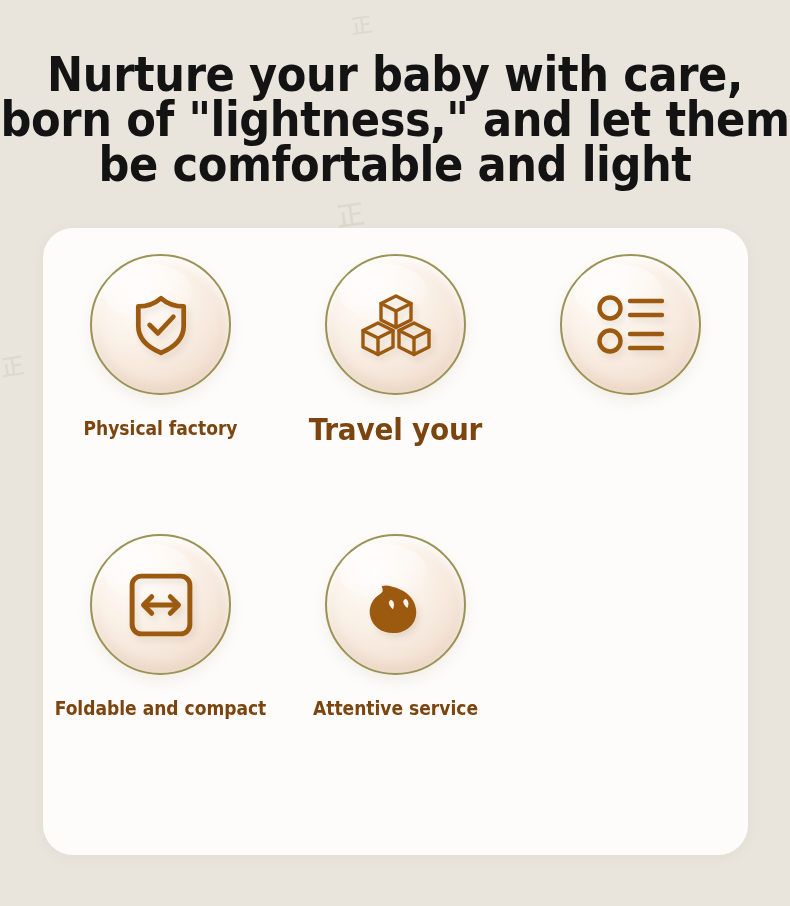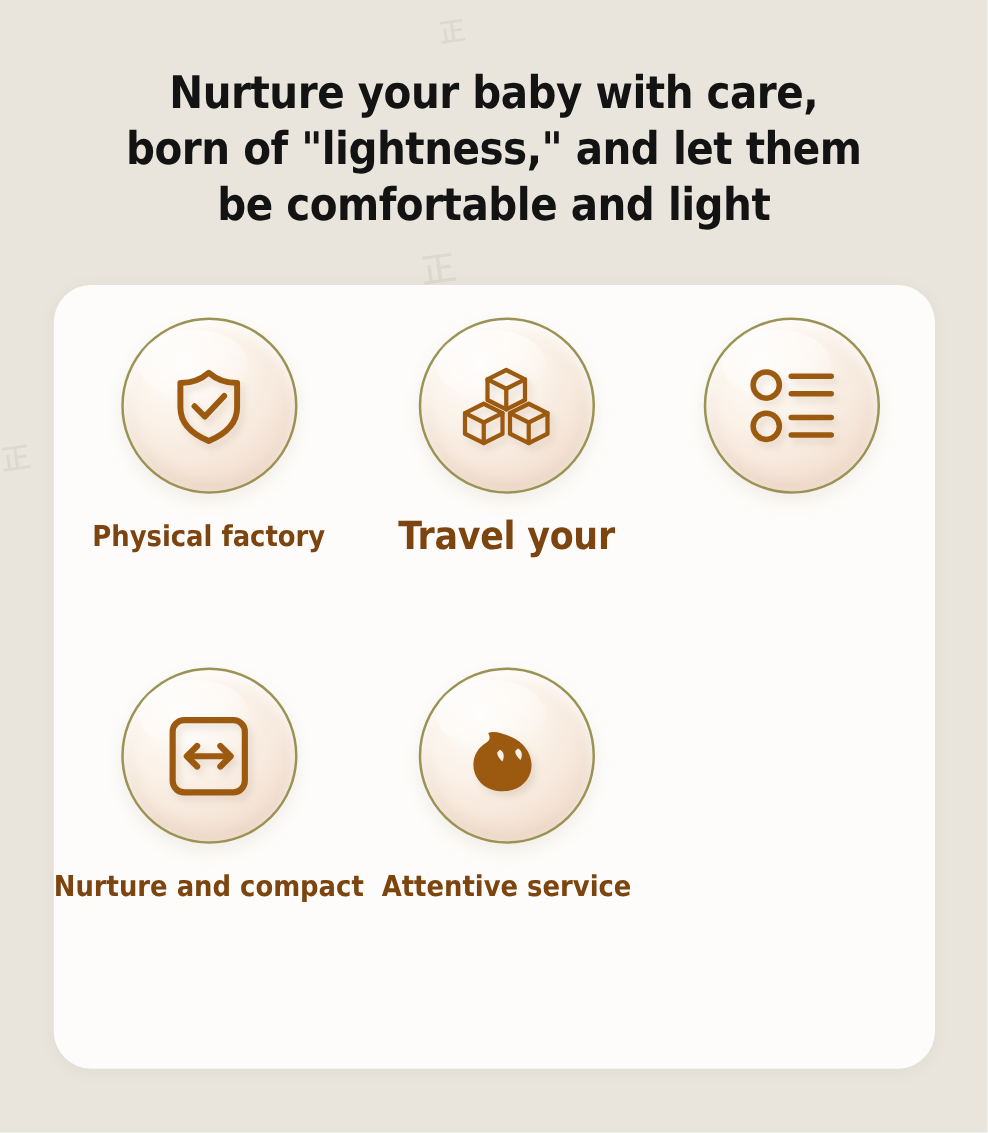--- a/index.html
+++ b/index.html
@@ -41,21 +41,21 @@
 
   
   .heading {
     position: relative;
     z-index: 2;
     padding-top: 52px;
     text-align: center;
     color: #131313;
     font-family: "DejaVu Sans Condensed", "Liberation Sans Narrow", "Liberation Sans", sans-serif;
     font-weight: 700;
-    font-size: 36px;
+    font-size: 48px;
     line-height: 45px;
     letter-spacing: -0.4px;
     font-stretch: condensed;
   }
   .heading .line { display: block; white-space: nowrap; }
 
   
   .card {
     position: absolute;
     left: 43px;
@@ -125,21 +125,21 @@
 
   
   .feature-label {
     margin-top: 22px;
     color: #7c440e;
     font-family: "DejaVu Sans Condensed", "Liberation Sans Narrow", "Liberation Sans", sans-serif;
     font-weight: 700;
     text-align: center;
     white-space: nowrap;
   }
-  .lbl-md { font-size: 23px; }
+  .lbl-md { font-size: 19px; }
   .lbl-lg { font-size: 31px; margin-top: 16px; letter-spacing: -0.2px; }
   .lbl-sm { font-size: 14.5px; margin-top: 26px; }
 </style>
 </head>
 <body>
 
 <div class="watermark-layer">
   <span class="watermark wm-e">正</span>
   <span class="watermark wm-a">正</span>
   <span class="watermark wm-b">品</span>
@@ -206,21 +206,21 @@
 
     <div class="feature">
       <div class="medallion">
         <svg width="66" height="66" viewBox="0 0 64 64">
           <rect x="4" y="4" width="56" height="56" rx="9" ry="9" fill="none" stroke="#9c5a10" stroke-width="4.8"></rect>
           <path d="M16 32 L48 32" fill="none" stroke="#9c5a10" stroke-width="4.8" stroke-linecap="round"></path>
           <path d="M23 24 L15 32 L23 40" fill="none" stroke="#9c5a10" stroke-width="4.8" stroke-linecap="round" stroke-linejoin="round"></path>
           <path d="M41 24 L49 32 L41 40" fill="none" stroke="#9c5a10" stroke-width="4.8" stroke-linecap="round" stroke-linejoin="round"></path>
         </svg>
       </div>
-      <div class="feature-label lbl-md">Nurture and compact</div>
+      <div class="feature-label lbl-md">Foldable and compact</div>
     </div>
 
     <div class="feature">
       <div class="medallion">
         <svg width="66" height="66" viewBox="0 0 64 64">
           <path d="M18 14 C22 22 14 20 9 29 C3 39 8 54 21 58 C34 62 48 56 51 44 C54 32 46 21 36 17 C29 14 22 12 18 14 Z" fill="#9c5a10"></path>
           <path d="M27 27 C30 28 31 32 29 36 C27 34 25 32 25 29 Z" fill="#fbf3ea"></path>
           <path d="M41 26 C44 27 45 31 43 35 C41 33 39 31 39 28 Z" fill="#fbf3ea"></path>
         </svg>
       </div>

